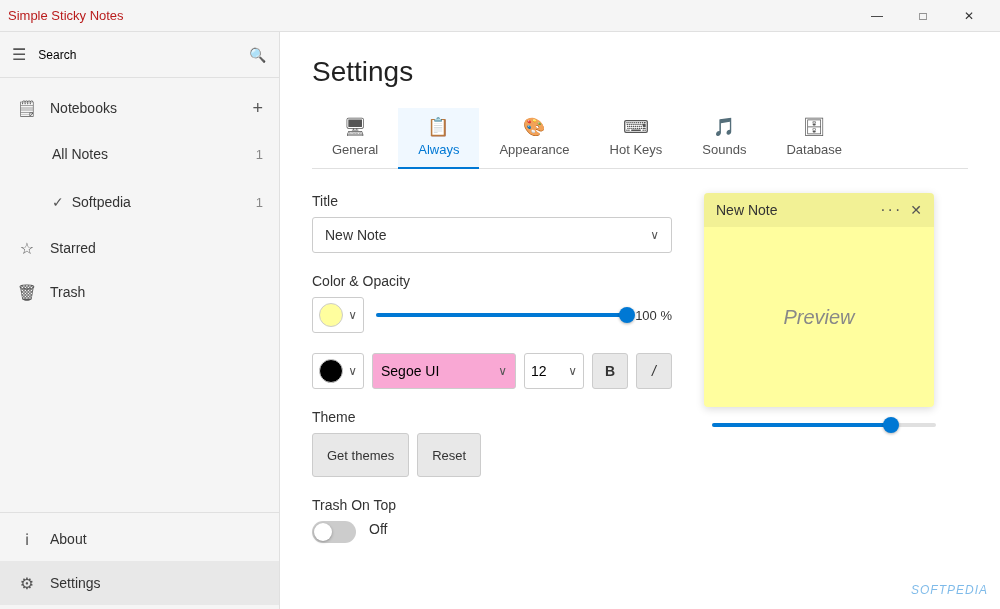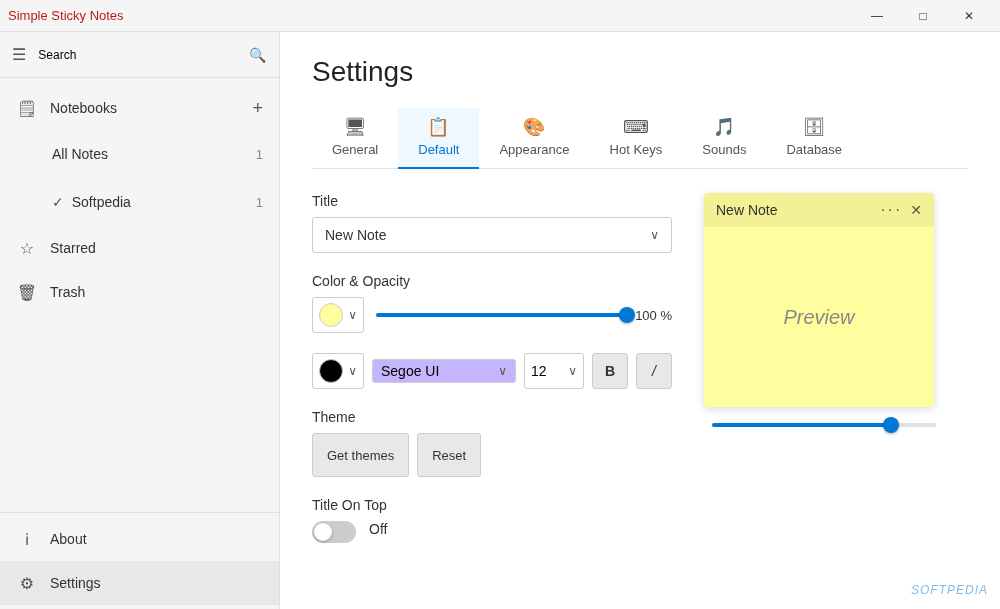--- a/index.html
+++ b/index.html
@@ -271,25 +271,25 @@
       border-radius: 3px;
       background: #fff;
       display: flex;
       align-items: center;
       justify-content: space-between;
       padding: 0 6px;
       cursor: pointer;
     }
     .font-family-select {
       flex: 1;
-      height: 24px;
+      height: 36px;
       border: 1px solid #ccc;
       border-radius: 3px;
       padding: 0 8px;
-      background: #c4b5fd;
+      background: #f9a8d4;
       display: flex;
       align-items: center;
       justify-content: space-between;
       cursor: pointer;
       font-size: 14px;
     }
     .font-size-select {
       width: 60px;
       height: 36px;
       border: 1px solid #ccc;
@@ -518,21 +518,21 @@
   <div class="main-content" style="position:relative;">
     <h1 class="page-title">Settings</h1>
 
     <div class="tabs">
       <div class="tab">
         <span class="tab-icon">🖥</span>
         <span>General</span>
       </div>
       <div class="tab active">
         <span class="tab-icon">📋</span>
-        <span>Default</span>
+        <span>Always</span>
       </div>
       <div class="tab">
         <span class="tab-icon">🎨</span>
         <span>Appearance</span>
       </div>
       <div class="tab">
         <span class="tab-icon">⌨</span>
         <span>Hot Keys</span>
       </div>
       <div class="tab">
@@ -599,21 +599,21 @@
 
         <div class="form-group">
           <span class="form-label">Theme</span>
           <div class="theme-row">
             <button class="btn-theme">Get themes</button>
             <button class="btn-theme">Reset</button>
           </div>
         </div>
 
         <div class="form-group">
-          <span class="form-label">Title On Top</span>
+          <span class="form-label">Trash On Top</span>
           <div class="toggle-row">
             <div class="toggle-switch">
               <div class="toggle-knob"></div>
             </div>
             <span class="toggle-label">Off</span>
           </div>
         </div>
       </div>
 
       <div class="preview-pane">

